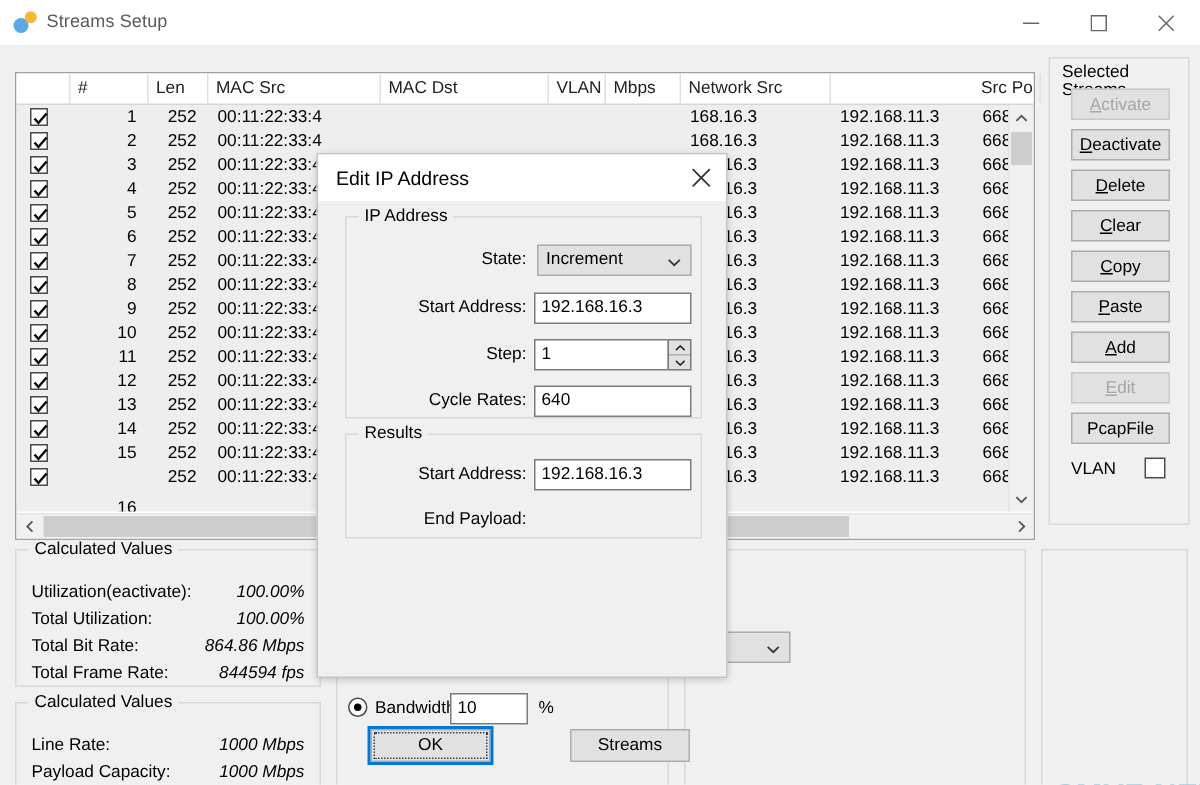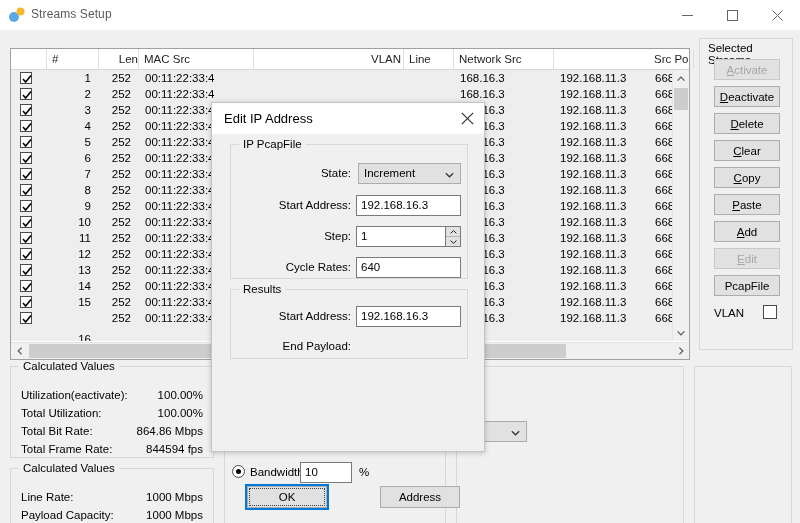--- a/index.html
+++ b/index.html
@@ -104,21 +104,21 @@
   
   .group {
     position: absolute; border: 1px solid #d8d8d8; box-sizing: border-box;
     background: transparent;
   }
   .group > .legend {
     position: absolute; left: 8px; top: -7px; background: #f0f0f0;
     padding: 0 4px; font-size: 11.5px; color: #000;
   }
   .kv-label { position: absolute; font-size: 11.5px; color: #000; white-space: nowrap; }
-  .kv-value { position: absolute; font-size: 11.5px; color: #000; text-align: center; white-space: nowrap; }
+  .kv-value { position: absolute; font-size: 11.5px; color: #000; text-align: center; white-space: nowrap; font-style: italic; }
 
   
   .btn {
     background: #e1e1e1; border: 1px solid #adadad;
     font-size: 11.5px; color: #000; text-align: center;
     display: flex; align-items: center; justify-content: center;
     box-sizing: border-box;
   }
   .btn.disabled { color: #a6a6a6; border-color: #c8c8c8; }
   .btn u { text-decoration: underline; }
@@ -250,24 +250,25 @@
       </svg>
   </div>
 </div>
 
 <div id="client">
 
   <div id="table-wrap">
     <div id="thead">
         <div class="th" style="left: 0px; width: 36px;"></div>
         <div class="th" style="left: 36px; width: 52px;">#</div>
-        <div class="th" style="left: 88px; width: 40px; text-align: right;">Len</div>
+        <div class="th" style="left: 88px; width: 40px;">Len</div>
         <div class="th" style="left: 128px; width: 115px;">MAC Src</div>
+        <div class="th" style="left: 243px; width: 112px;">MAC Dst</div>
         <div class="th" style="left: 355px; width: 38px;">VLAN</div>
-        <div class="th" style="left: 393px; width: 50px;">Line</div>
+        <div class="th" style="left: 393px; width: 50px;">Mbps</div>
         <div class="th" style="left: 443px; width: 100px;">Network Src</div>
         <div class="th" style="left: 638px; width: 45px;">Src Po</div>
       </div>
     <div id="tbody">
         <div class="trow">
           <div class="cbx">
             <svg width="10" height="10" viewBox="0 0 10 10">
               <polyline points="1,5 3.6,8 9,1.6" fill="none" stroke="#000" stroke-width="1.6"></polyline>
             </svg>
           </div>
@@ -586,21 +587,21 @@
       <div id="dlg-title">Edit IP Address</div>
       <div id="dlg-close">
         <svg width="13" height="13" viewBox="0 0 13 13">
             <line x1="0.8" y1="0.8" x2="12.2" y2="12.2" stroke="#333" stroke-width="1.2"></line>
             <line x1="12.2" y1="0.8" x2="0.8" y2="12.2" stroke="#333" stroke-width="1.2"></line>
           </svg>
       </div>
     </div>
 
     <div class="group" id="grp-ip">
-      <div class="legend" style="background:#f0f0f0;">IP PcapFile</div>
+      <div class="legend" style="background:#f0f0f0;">IP Address</div>
 
       <div class="dlg-label" style="left:40px; top:22px; width:80px;">State:</div>
       <div class="combo" style="left:127px; top:18px; width:103px;">
         <span>Increment</span>
         <span class="carat">
           <svg width="9" height="6" viewBox="0 0 9 6">
               <polyline points="0.8,1.2 4.5,4.8 8.2,1.2" fill="none" stroke="#333" stroke-width="1.2"></polyline>
             </svg>
         </span>
       </div>
@@ -632,16 +633,16 @@
 
       <div class="dlg-label" style="left:20px; top:20px; width:100px;">Start Address:</div>
       <div class="tbox" style="left:125px; top:16px; width:105px;">192.168.16.3</div>
 
       <div class="dlg-label" style="left:20px; top:50px; width:100px;">End Payload:</div>
     </div>
 
     <div class="btn" id="dlg-ok">
       <span class="inner">OK</span>
     </div>
-    <div class="btn" id="dlg-cancel">Address</div>
+    <div class="btn" id="dlg-cancel">Streams</div>
   </div>
 
 </div>
 
 </body></html>

